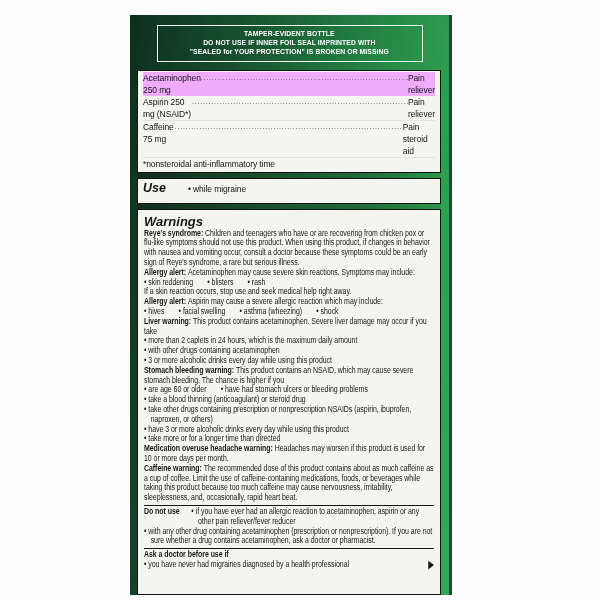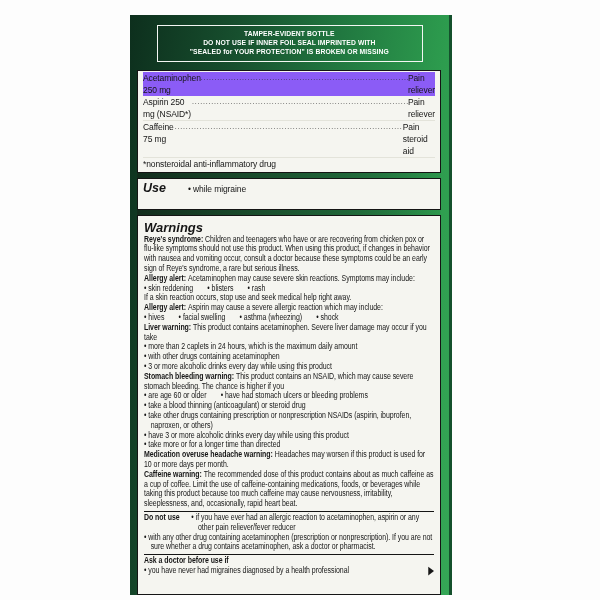--- a/index.html
+++ b/index.html
@@ -26,28 +26,28 @@
   .gap { height: 5px; background: linear-gradient(to right, #122c1c, #1e5e35 60%, #27814442); }
 
   
   .df-title { font-style: italic; font-weight: bold; font-size: 15px; line-height: 17px;
     border-bottom: 1.6px solid #141414; padding: 1px 0 1px; }
   .ai-header { display: flex; justify-content: space-between; align-items: baseline;
     font-style: italic; font-weight: bold; font-size: 11.5px; line-height: 14px;
     border-bottom: 1px solid #141414; padding-top: 1px; }
   .ing-row { display: flex; align-items: baseline; font-size: 8.5px; line-height: 12px;
     letter-spacing: -.1px; border-bottom: .6px solid #e3e3da; }
-  .ing-row.hl { background: #8b5cf6; border-bottom: none; }
+  .ing-row.hl { background: #f0abfc; border-bottom: none; }
   .ing-row .leader { flex: 1 1 auto; overflow: hidden; white-space: nowrap;
     font-size: 7px; color: #2a2a2a; letter-spacing: .8px; transform: translateY(-1px); }
   .ing-row .leader::after { content: "..................................................................................................................................................."; }
   .footnote { font-size: 8.5px; line-height: 12px; letter-spacing: -.1px; }
 
   
-  .use-box { display: flex; align-items: baseline; padding: 3px 5px 14px; }
+  .use-box { display: flex; align-items: baseline; padding: 3px 5px 8px; }
   .use-title { font-style: italic; font-weight: bold; font-size: 12.5px; line-height: 13px; }
   .use-bullet { font-size: 8.5px; margin-left: 22px; letter-spacing: -.1px; }
   .use-bullet::before { content: "• "; }
 
   
   .warn-box { flex: 1 1 auto; overflow: hidden; padding: 3px 6px 2px; }
   .w-title { font-style: italic; font-weight: bold; font-size: 13px; line-height: 15px; padding-top: 1px; }
   .condense { width: 120%; transform: scaleX(0.8333); transform-origin: 0 0;
     font-size: 8.4px; line-height: 9.8px; letter-spacing: -.05px; }
   .w-para { }
@@ -89,21 +89,21 @@
             <span>Aspirin 250 mg (NSAID*)</span>
             <span class="leader"></span>
             <span>Pain reliever</span>
           </div>
           <div class="ing-row">
             <span>Caffeine 75 mg</span>
             <span class="leader"></span>
             <span>Pain steroid aid</span>
           </div>
         </div>
-      <div class="footnote">*nonsteroidal anti-inflammatory drug</div>
+      <div class="footnote">*nonsteroidal anti-inflammatory time</div>
     </div>
 
     <div class="gap"></div>
 
     <div class="wbox use-box">
       <span class="use-title">Use</span>
       <span class="use-bullet">while migraine</span>
     </div>
 
     <div class="gap"></div>

